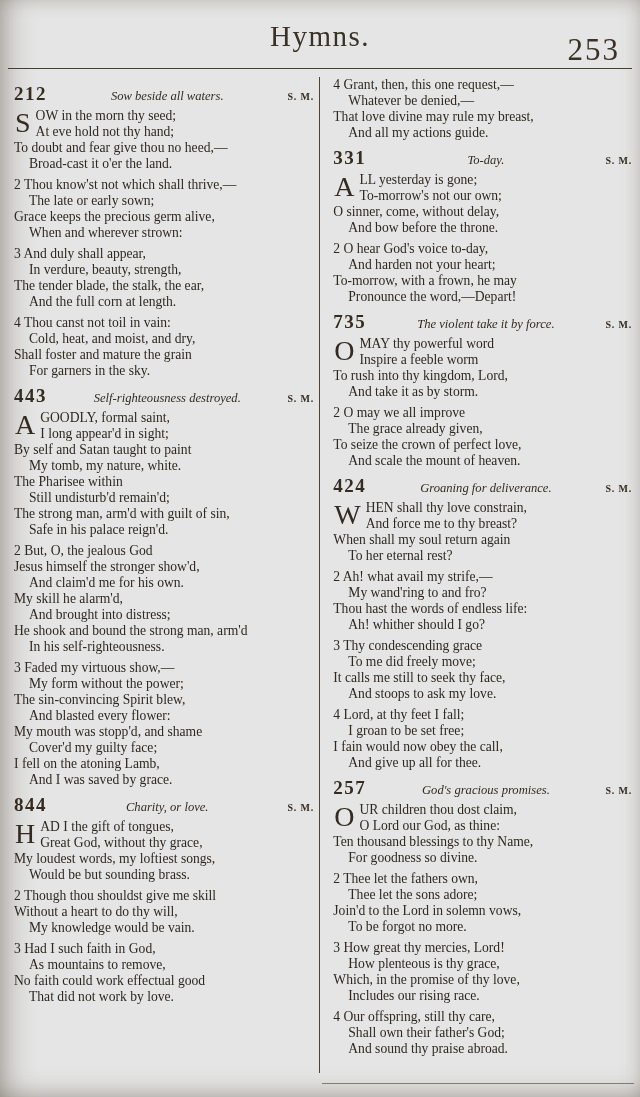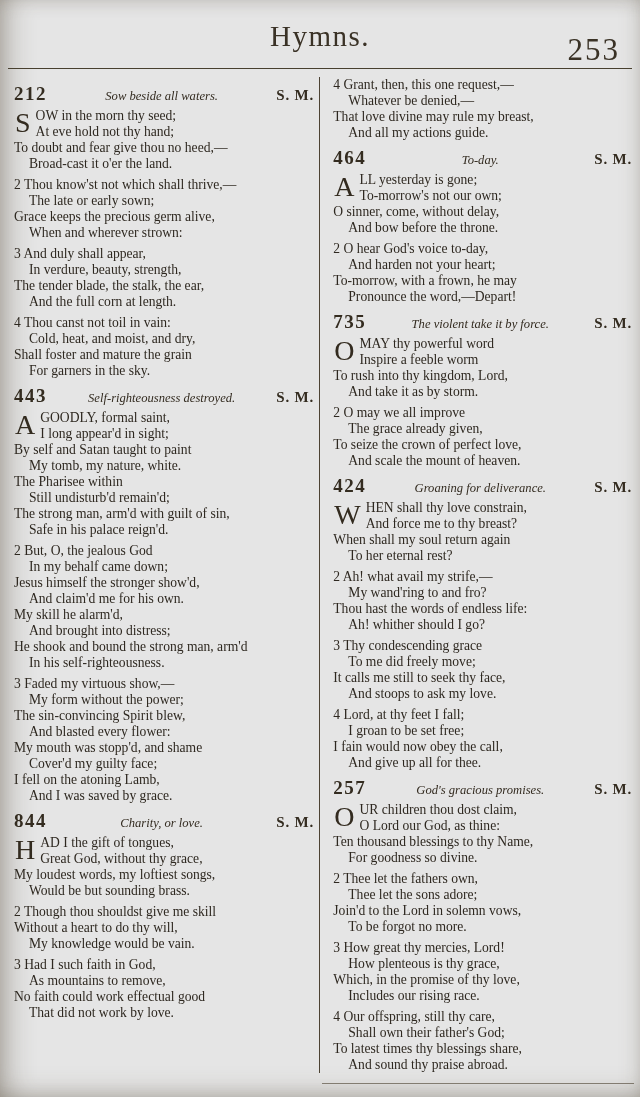--- a/index.html
+++ b/index.html
@@ -24,21 +24,21 @@
     position:absolute;right:20px;top:32px;font-size:31px;letter-spacing:2px;color:#3a3226;
   }
   .head-rule{margin:0 8px;border-top:1.7px solid #48402f;}
   .cols{display:flex;height:1004px;padding:8px 8px 0 14px;box-sizing:border-box;}
   .col{width:300px;}
   .col-right{flex:1;padding-left:13px;}
   .divider{width:1.3px;background:#4c4233;margin-left:5px;}
   .hymn-header{display:flex;align-items:baseline;margin:6px 0 3px 0;}
   .hymn-number{font-size:19px;font-weight:bold;letter-spacing:1.5px;color:#342c20;}
   .hymn-title{flex:1;text-align:center;font-style:italic;font-size:12.6px;color:#332b20;}
-  .hymn-meter{font-size:15px;font-weight:bold;letter-spacing:.8px;color:#342c20;}
+  .hymn-meter{font-size:10px;font-weight:bold;letter-spacing:.8px;color:#342c20;}
   .stanza{margin-bottom:5px;overflow:visible;}
   .line{font-size:13.6px;line-height:16px;white-space:nowrap;}
   .line.indent{padding-left:15px;}
   .dropcap{
     float:left;font-size:28px;line-height:28px;height:29px;
     margin:1px 5px 0 1px;color:#332b1f;
   }
   .bottom-rule{
     position:absolute;right:6px;bottom:13px;width:312px;
     border-top:1.1px solid rgba(72,62,45,.6);
@@ -96,21 +96,20 @@
           <div class="line indent">I long appear'd in sight;</div>
           <div class="line">By self and Satan taught to paint</div>
           <div class="line indent">My tomb, my nature, white.</div>
           <div class="line">The Pharisee within</div>
           <div class="line indent">Still undisturb'd remain'd;</div>
           <div class="line">The strong man, arm'd with guilt of sin,</div>
           <div class="line indent">Safe in his palace reign'd.</div>
         </div>
         <div class="stanza">
           <div class="line">2 But, O, the jealous God</div>
-          <div class="line indent">In my behalf came down;</div>
           <div class="line">Jesus himself the stronger show'd,</div>
           <div class="line indent">And claim'd me for his own.</div>
           <div class="line">My skill he alarm'd,</div>
           <div class="line indent">And brought into distress;</div>
           <div class="line">He shook and bound the strong man, arm'd</div>
           <div class="line indent">In his self-righteousness.</div>
         </div>
         <div class="stanza">
           <div class="line">3 Faded my virtuous show,—</div>
           <div class="line indent">My form without the power;</div>
@@ -147,21 +146,21 @@
       </div>
     <div class="divider"></div>
     <div class="col col-right" id="col-right">
         <div class="stanza">
           <div class="line">4 Grant, then, this one request,—</div>
           <div class="line indent">Whatever be denied,—</div>
           <div class="line">That love divine may rule my breast,</div>
           <div class="line indent">And all my actions guide.</div>
         </div>
         <div class="hymn-header">
-          <span class="hymn-number">464</span>
+          <span class="hymn-number">331</span>
           <span class="hymn-title">To-day.</span>
           <span class="hymn-meter">S. M.</span>
         </div>
         <div class="stanza">
           <span class="dropcap">A</span>
           <div class="line">LL yesterday is gone;</div>
           <div class="line indent">To-morrow's not our own;</div>
           <div class="line">O sinner, come, without delay,</div>
           <div class="line indent">And bow before the throne.</div>
         </div>
@@ -239,19 +238,18 @@
         </div>
         <div class="stanza">
           <div class="line">3 How great thy mercies, Lord!</div>
           <div class="line indent">How plenteous is thy grace,</div>
           <div class="line">Which, in the promise of thy love,</div>
           <div class="line indent">Includes our rising race.</div>
         </div>
         <div class="stanza">
           <div class="line">4 Our offspring, still thy care,</div>
           <div class="line indent">Shall own their father's God;</div>
-          <div class="line">To latest times thy blessings share,</div>
           <div class="line indent">And sound thy praise abroad.</div>
         </div>
       </div>
   </div>
   <div class="bottom-rule"></div>
 </div>
 
 </body></html>

